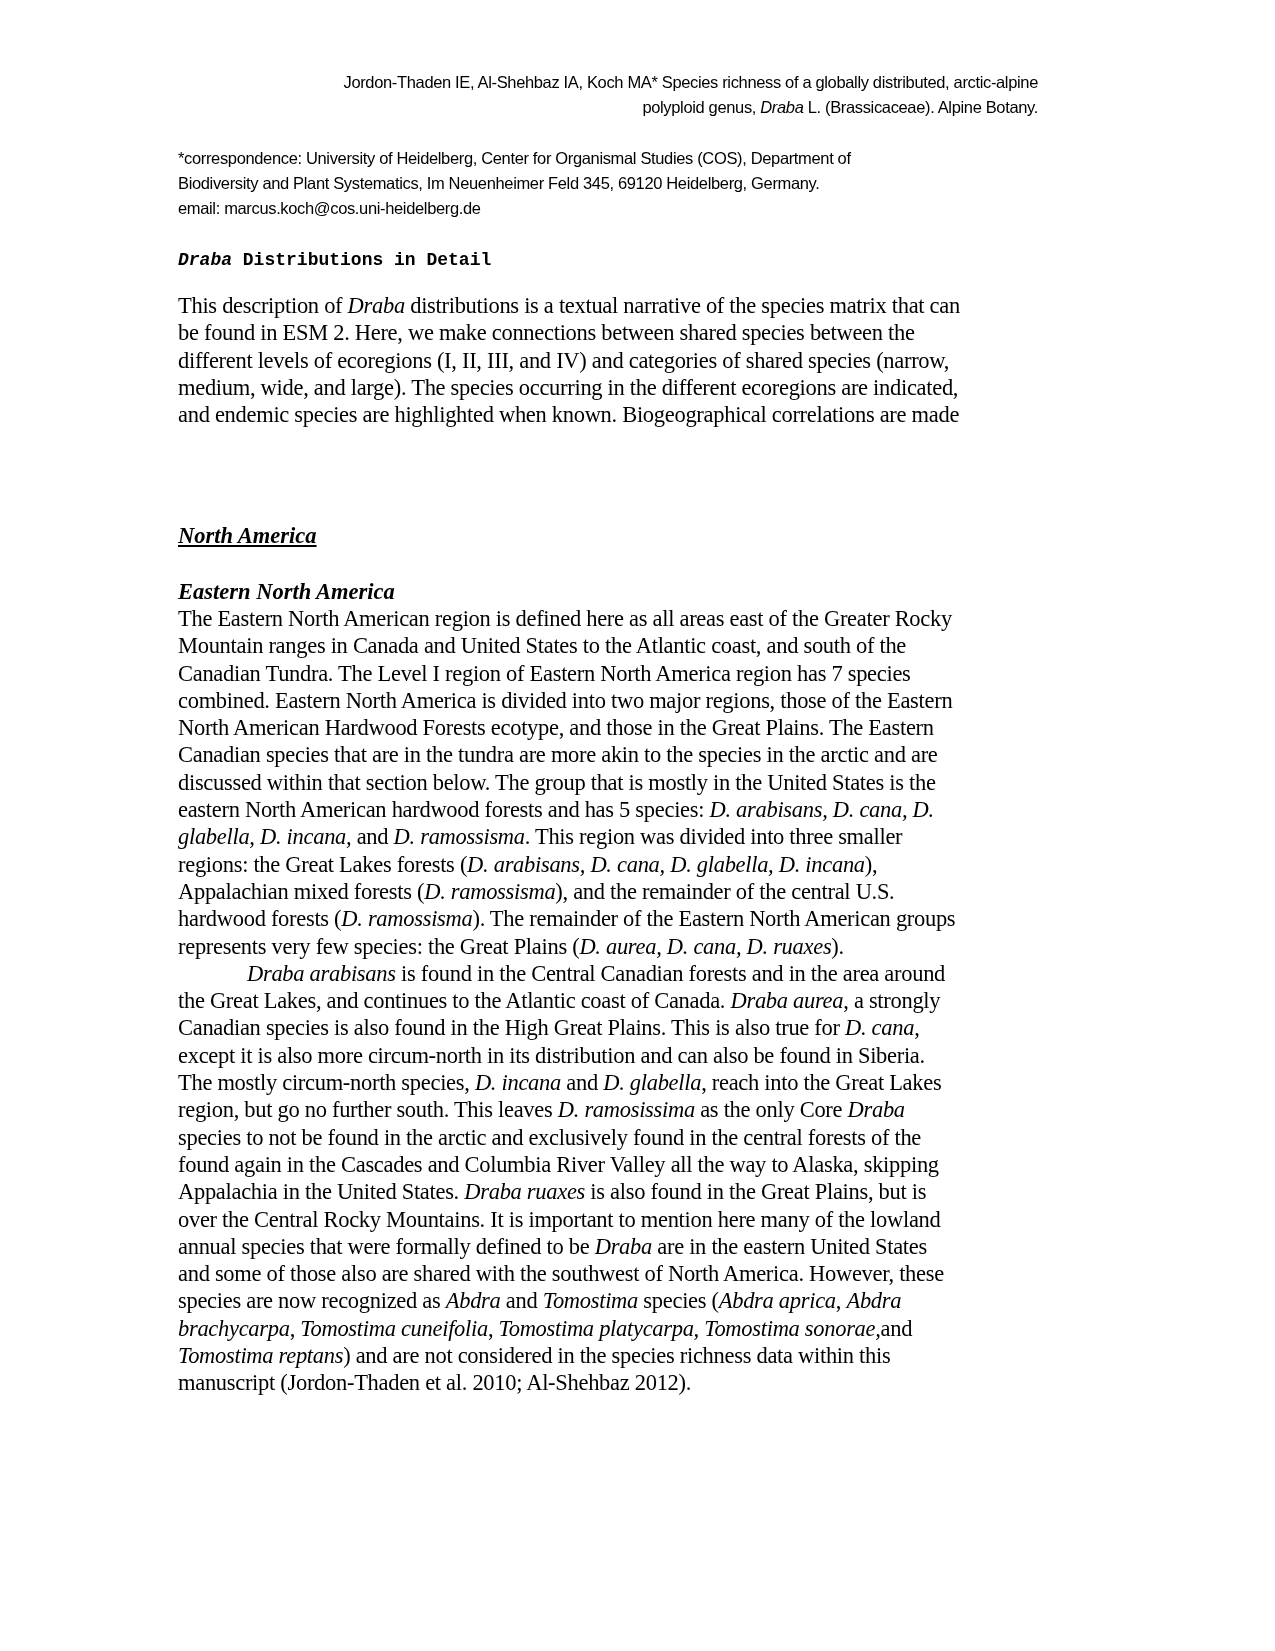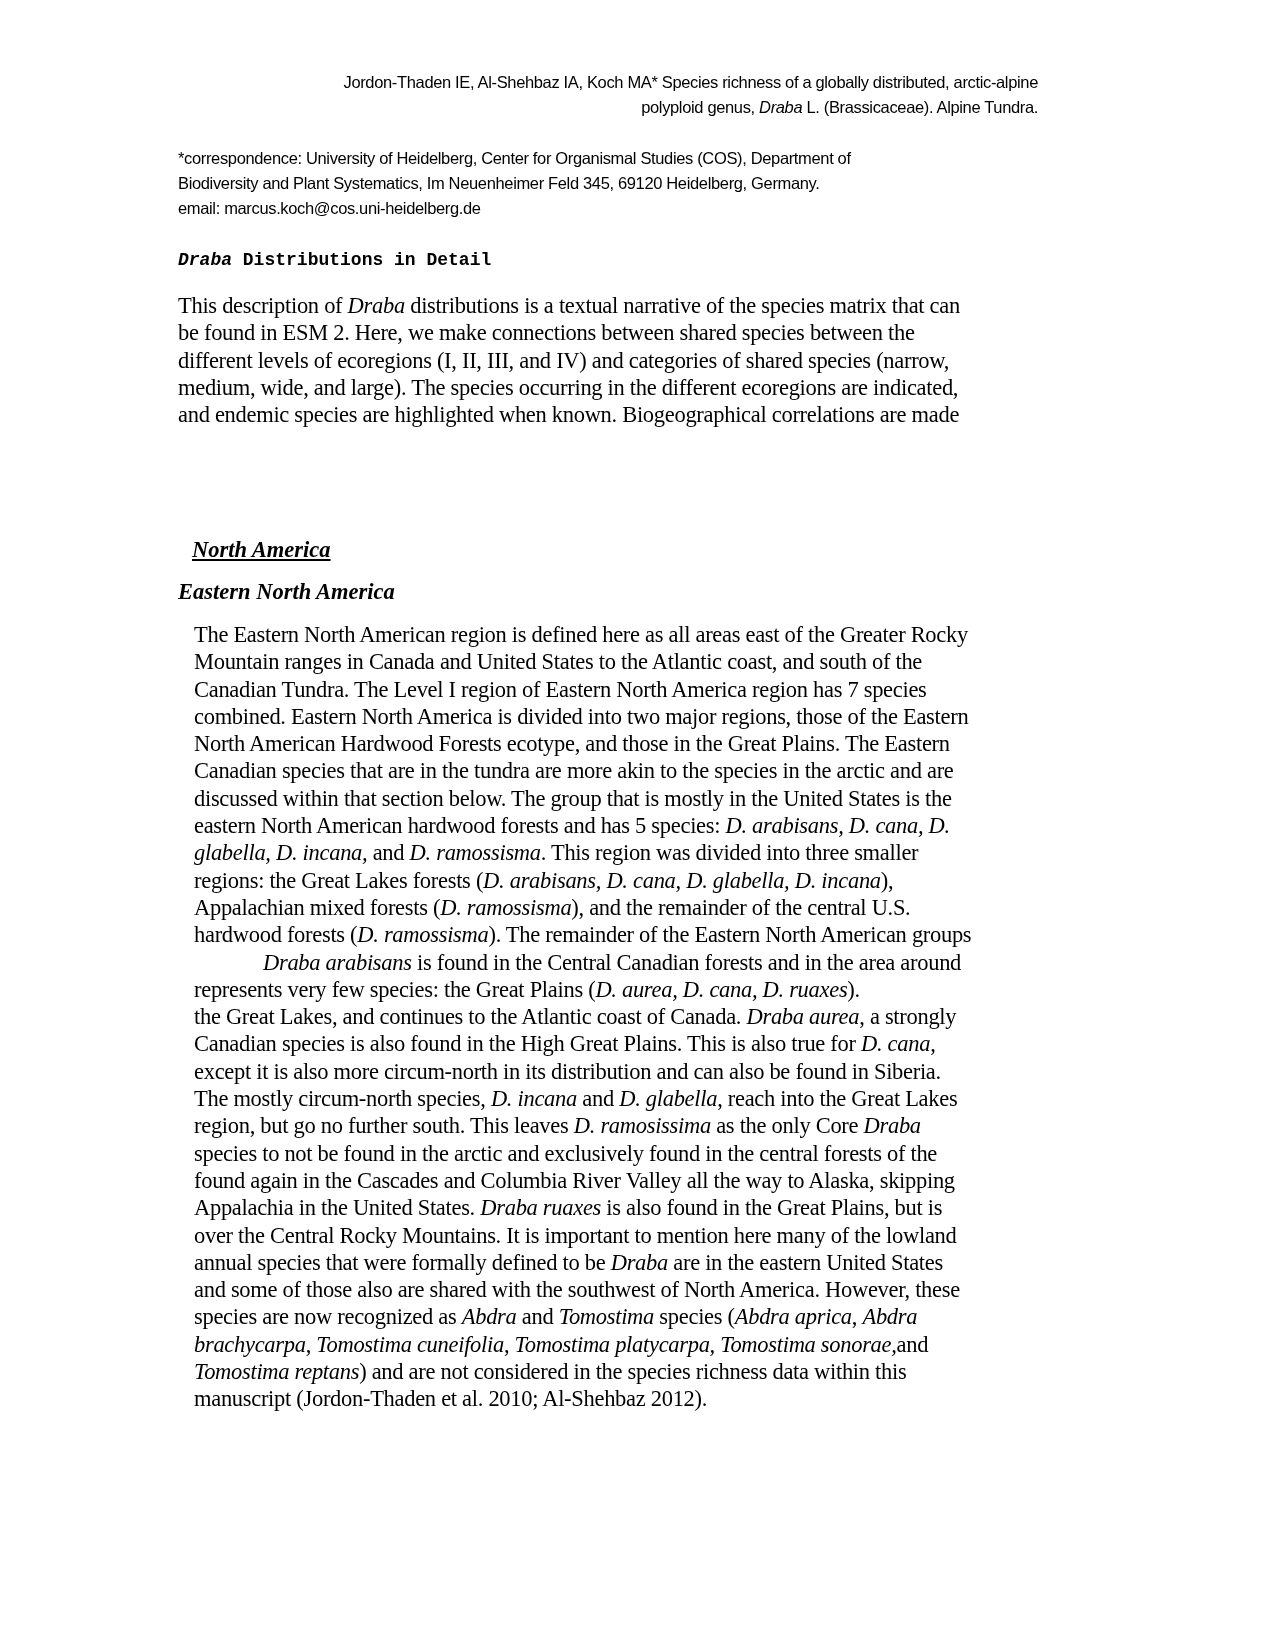--- a/index.html
+++ b/index.html
@@ -10,37 +10,37 @@
       font-family: "Liberation Sans", sans-serif; font-size: 16.5px; line-height: 25px; letter-spacing: -0.35px; text-align: right; }
     .header-block p { margin: 0; }
     .corr { position: absolute; top: 146px; left: 0; width: 860px;
       font-family: "Liberation Sans", sans-serif; font-size: 16.5px; line-height: 25px; letter-spacing: -0.35px; }
     .corr p { margin: 0; }
     .title { position: absolute; top: 245px; left: 0; margin: 0; font-family: Liberation Mono, monospace;
       font-size: 18px; font-weight: bold; line-height: 30px; }
     .intro { position: absolute; top: 292px; left: 0; width: 870px; margin: 0;
       font-family: "Liberation Serif", serif; font-size: 22.5px; line-height: 27.3px; letter-spacing: -0.3px; }
 
-    .section-title { position: absolute; top: 522px; left: 0; margin: 14px; font-family: "Liberation Serif", serif;
+    .section-title { position: absolute; top: 522px; left: 0; margin: 0; font-family: "Liberation Serif", serif;
       font-size: 22.5px; font-weight: bold; font-style: italic; text-decoration: underline; line-height: 27px; }
     .subsection-title { position: absolute; top: 578px; left: 0; margin: 0; font-family: "Liberation Serif", serif;
       font-size: 22.5px; font-style: italic; line-height: 27px; }
-    .body-text { position: absolute; top: 605px; left: 0; width: 870px; margin: 16px;
+    .body-text { position: absolute; top: 605px; left: 0; width: 870px; margin: 0;
       font-family: "Liberation Serif", serif; font-size: 22.5px; line-height: 27.3px; letter-spacing: -0.3px; }
     .body-text .line, .intro .line { display: block; white-space: nowrap; }
     .indent { padding-left: 69px; }
     i { font-style: italic; }
   </style>
 </head>
 <body>
 
 <div class="page">
   <div class="header-block">
     <p>Jordon-Thaden IE, Al-Shehbaz IA, Koch MA* Species richness of a globally distributed, arctic-alpine</p>
-    <p><span>polyploid genus, </span><i>Draba</i><span> L. (Brassicaceae). Alpine Tundra.</span></p>
+    <p><span>polyploid genus, </span><i>Draba</i><span> L. (Brassicaceae). Alpine Botany.</span></p>
   </div>
 
   <div class="corr">
     <p>*correspondence: University of Heidelberg, Center for Organismal Studies (COS), Department of</p>
     <p>Biodiversity and Plant Systematics, Im Neuenheimer Feld 345, 69120 Heidelberg, Germany.</p>
     <p>email: marcus.koch@cos.uni-heidelberg.de</p>
   </div>
 
   <h1 class="title"><i>Draba</i><span> Distributions in Detail</span></h1>
 
@@ -61,22 +61,22 @@
       <span class="line"><span>Canadian Tundra. The Level I region of Eastern North America region has 7 species</span></span>
       <span class="line"><span>combined. Eastern North America is divided into two major regions, those of the Eastern</span></span>
       <span class="line"><span>North American Hardwood Forests ecotype, and those in the Great Plains. The Eastern</span></span>
       <span class="line"><span>Canadian species that are in the tundra are more akin to the species in the arctic and are</span></span>
       <span class="line"><span>discussed within that section below. The group that is mostly in the United States is the</span></span>
       <span class="line"><span>eastern North American hardwood forests and has 5 species: </span><i>D. arabisans, D. cana, D.</i></span>
       <span class="line"><i>glabella, D. incana,</i><span> and </span><i>D. ramossisma</i><span>.  This region was divided into three smaller</span></span>
       <span class="line"><span>regions: the Great Lakes forests (</span><i>D. arabisans, D. cana, D. glabella, D. incana</i><span>),</span></span>
       <span class="line"><span>Appalachian mixed forests (</span><i>D. ramossisma</i><span>), and the remainder of the central U.S.</span></span>
       <span class="line"><span>hardwood forests (</span><i>D. ramossisma</i><span>). The remainder of the Eastern North American groups</span></span>
+      <span class="line"><span>represents very few species:  the Great Plains (</span><i>D. aurea, D. cana, D. ruaxes</i><span>).</span></span>
       <span class="line indent"><i>Draba arabisans</i><span> is found in the Central Canadian forests and in the area around</span></span>
-      <span class="line"><span>represents very few species:  the Great Plains (</span><i>D. aurea, D. cana, D. ruaxes</i><span>).</span></span>
       <span class="line"><span>the Great Lakes, and continues to the Atlantic coast of Canada. </span><i>Draba aurea</i><span>, a strongly</span></span>
       <span class="line"><span>Canadian species is also found in the High Great Plains. This is also true for </span><i>D. cana</i><span>,</span></span>
       <span class="line"><span>except it is also more circum-north in its distribution and can also be found in Siberia.</span></span>
       <span class="line"><span>The mostly circum-north species, </span><i>D. incana</i><span> and </span><i>D. glabella</i><span>, reach into the Great Lakes</span></span>
       <span class="line"><span>region, but go no further south. This leaves </span><i>D. ramosissima</i><span> as the only Core </span><i>Draba</i></span>
       <span class="line"><span>species to not be found in the arctic and exclusively found in the central forests of the</span></span>
       <span class="line"><span>found again in the Cascades and Columbia River Valley all the way to Alaska, skipping</span></span>
       <span class="line"><span>Appalachia in the United States. </span><i>Draba ruaxes</i><span> is also found in the Great Plains, but is</span></span>
       <span class="line"><span>over the Central Rocky Mountains. It is important to mention here many of the lowland</span></span>
       <span class="line"><span>annual species that were formally defined to be </span><i>Draba</i><span> are in the eastern United States</span></span>

